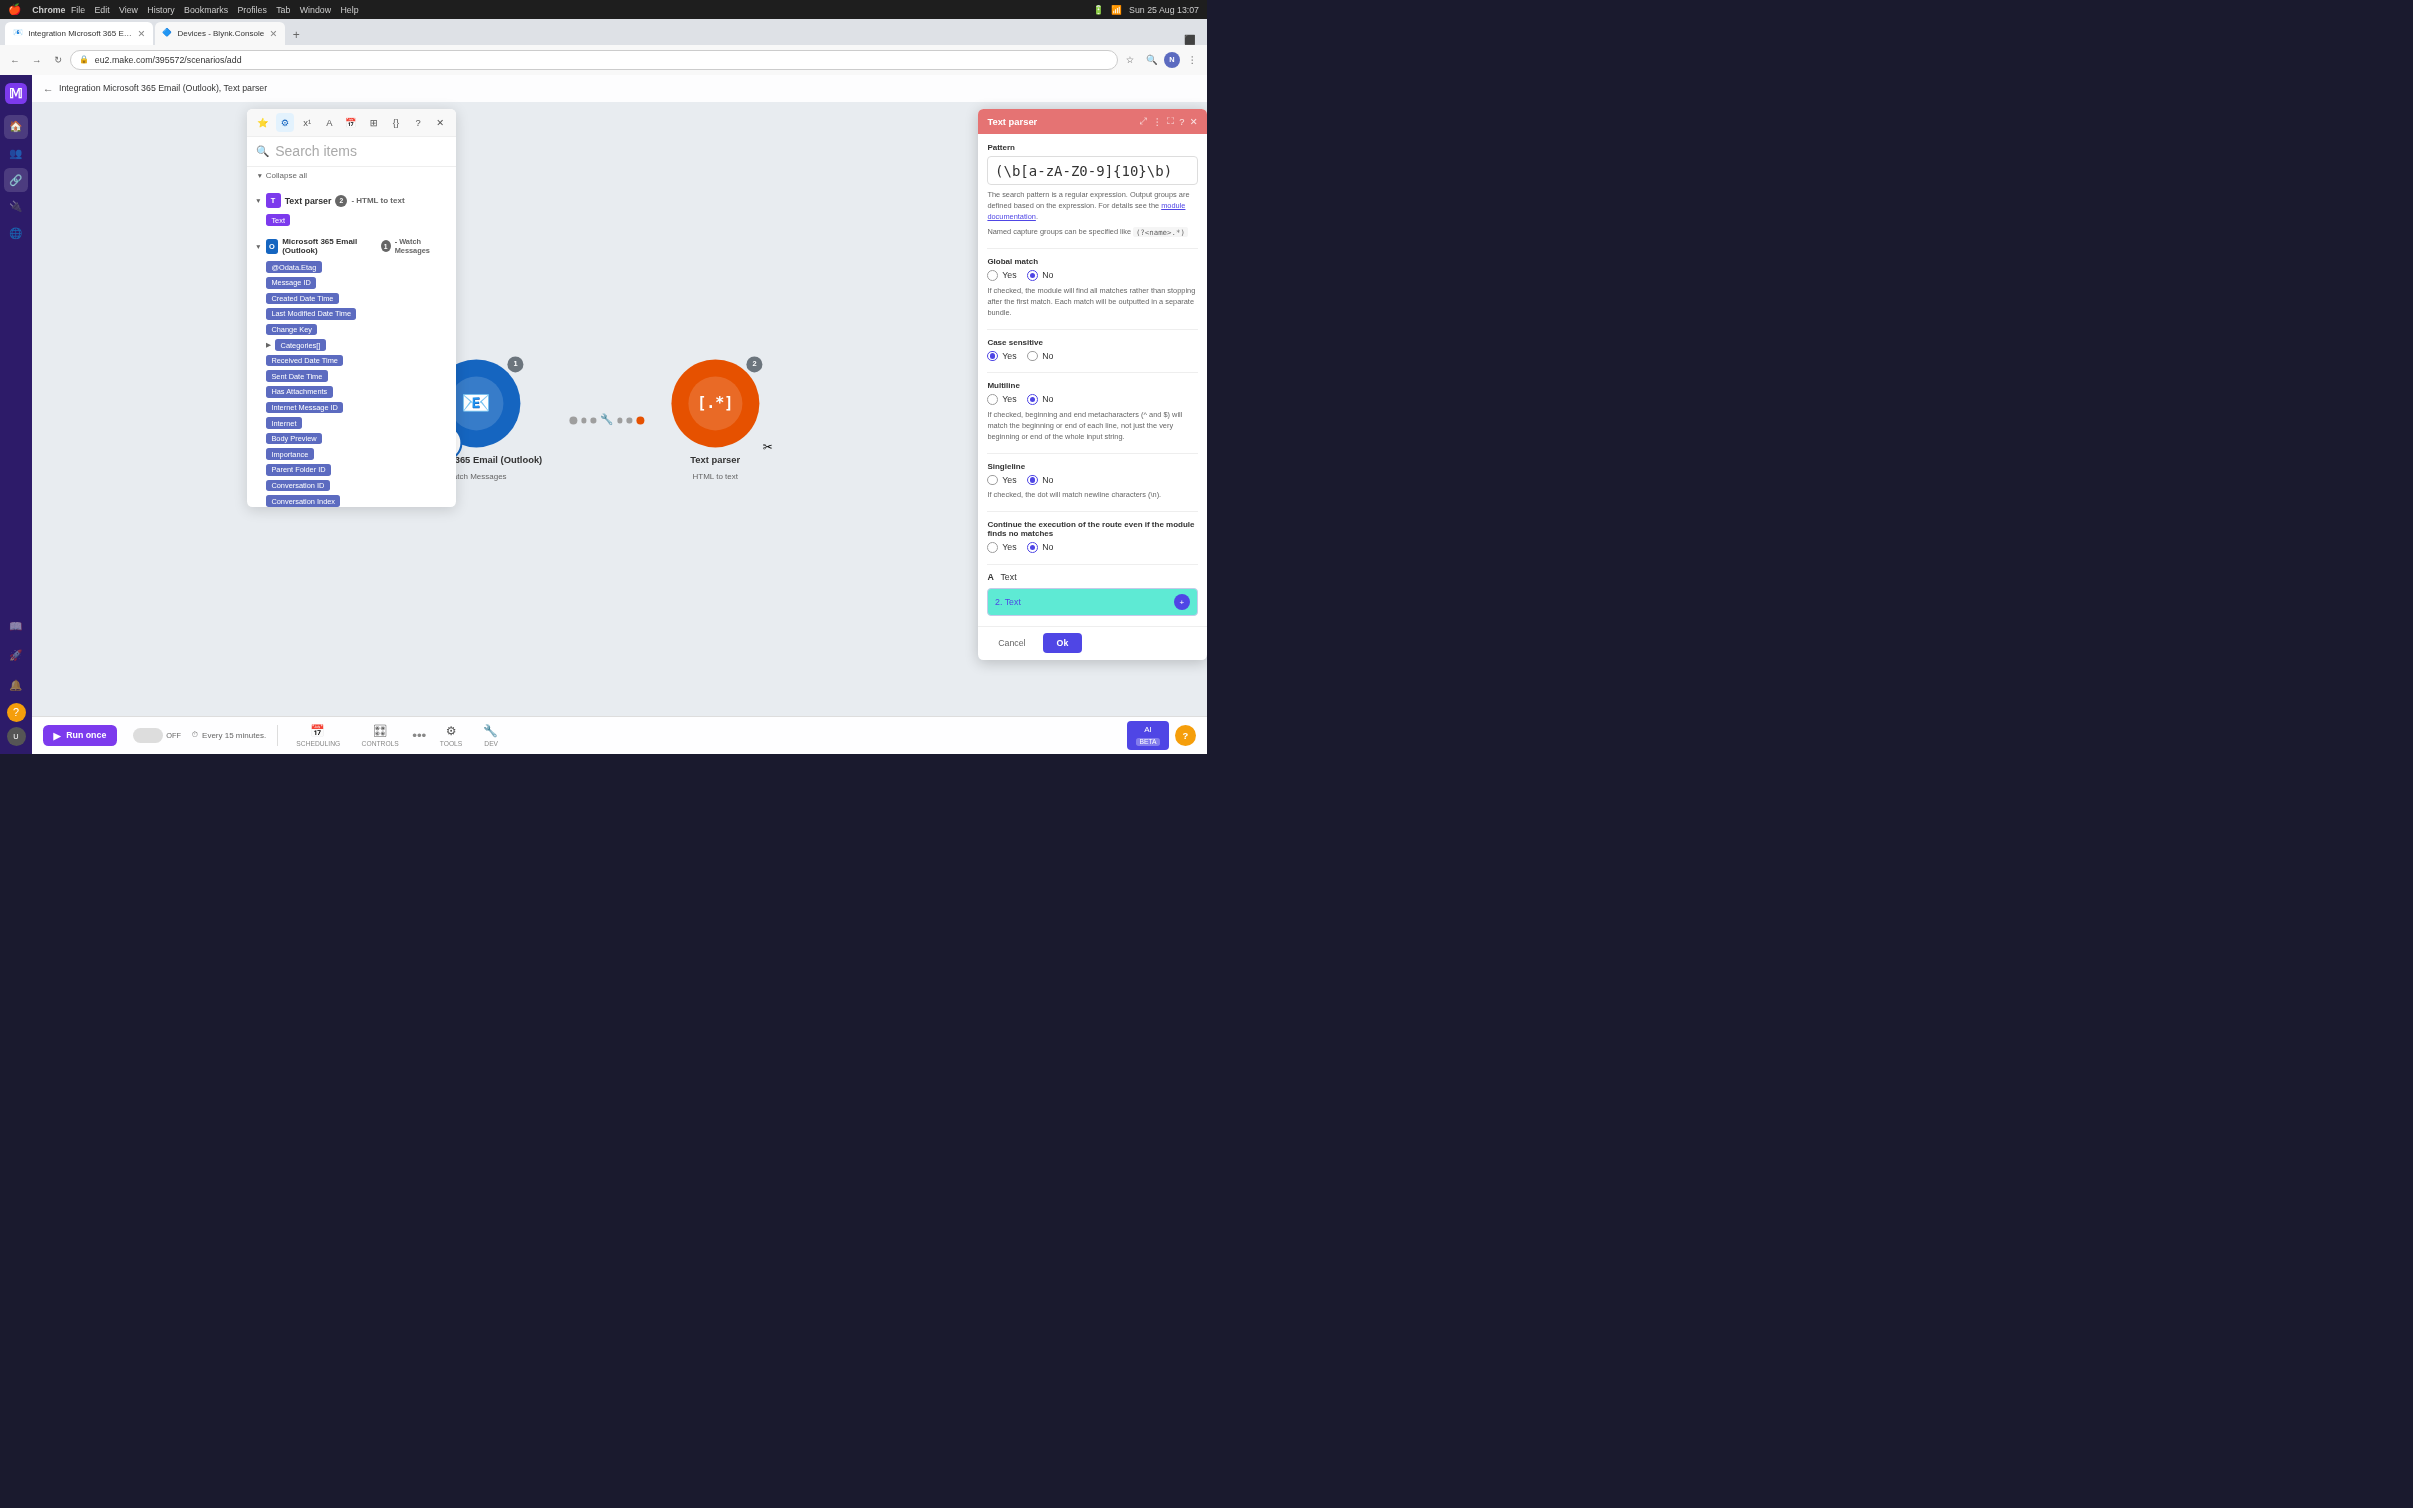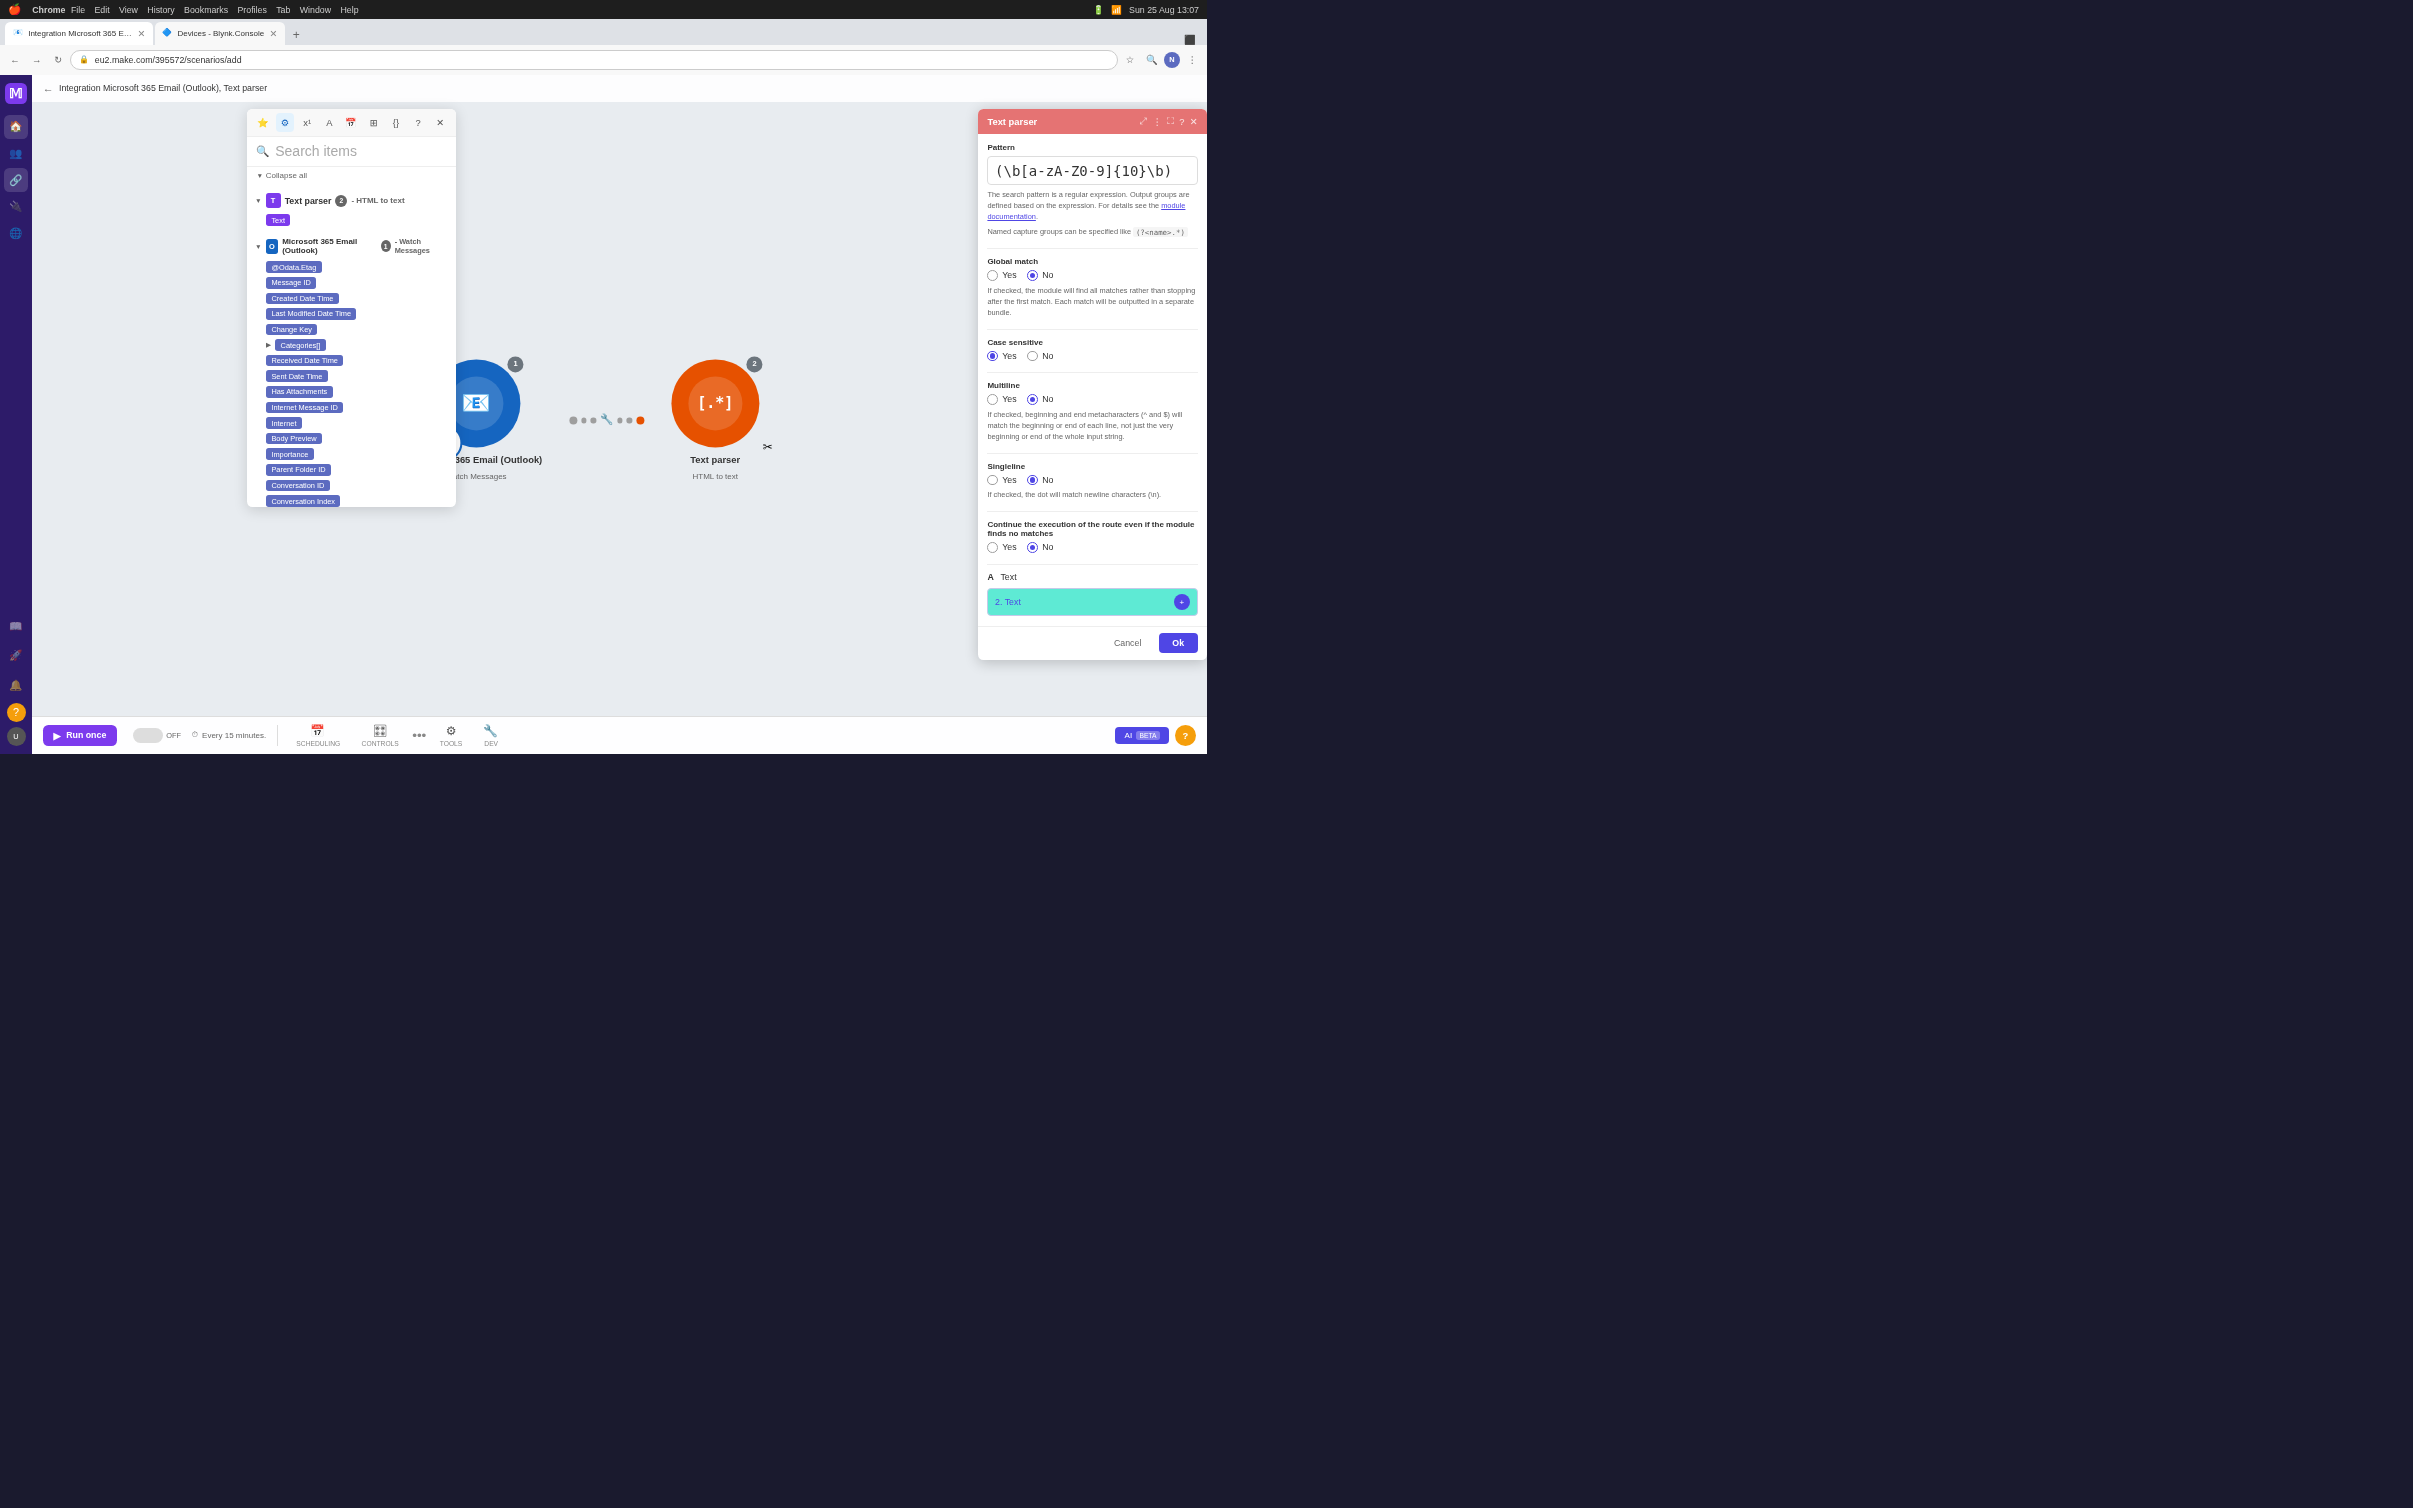--- a/index.html
+++ b/index.html
@@ -494,21 +494,21 @@
       display: flex;
       align-items: center;
       justify-content: center;
       color: #fff;
       font-size: 8px;
       cursor: pointer;
     }
 
     .panel-footer {
       display: flex;
-      justify-content: flex-end;
+      justify-content: flex-start;
       gap: 6.7px;
       padding: 6.7px 9.4px;
       border-top: 0.7px solid #eee;
     }
     .cancel-btn {
       padding: 4.7px 10.8px;
       border: none;
       background: none;
       color: #666;
       font-size: 8.8px;
@@ -939,21 +939,21 @@
       <div class="toolbar-section">
         <span class="toolbar-section-icon">⚙</span>
         <span class="toolbar-section-label">TOOLS</span>
       </div>
 
       <div class="toolbar-section">
         <span class="toolbar-section-icon">🔧</span>
         <span class="toolbar-section-label">DEV</span>
       </div>
 
-      <button class="ai-btn" style="margin-left:auto;">
+      <button class="ai-btn" style="margin-left:auto;flex-direction:column;">
         <span>AI</span>
         <span class="beta-badge">BETA</span>
       </button>
 
       <div class="help-btn">?</div>
     </div>
   </div>
 </div>
 
 

